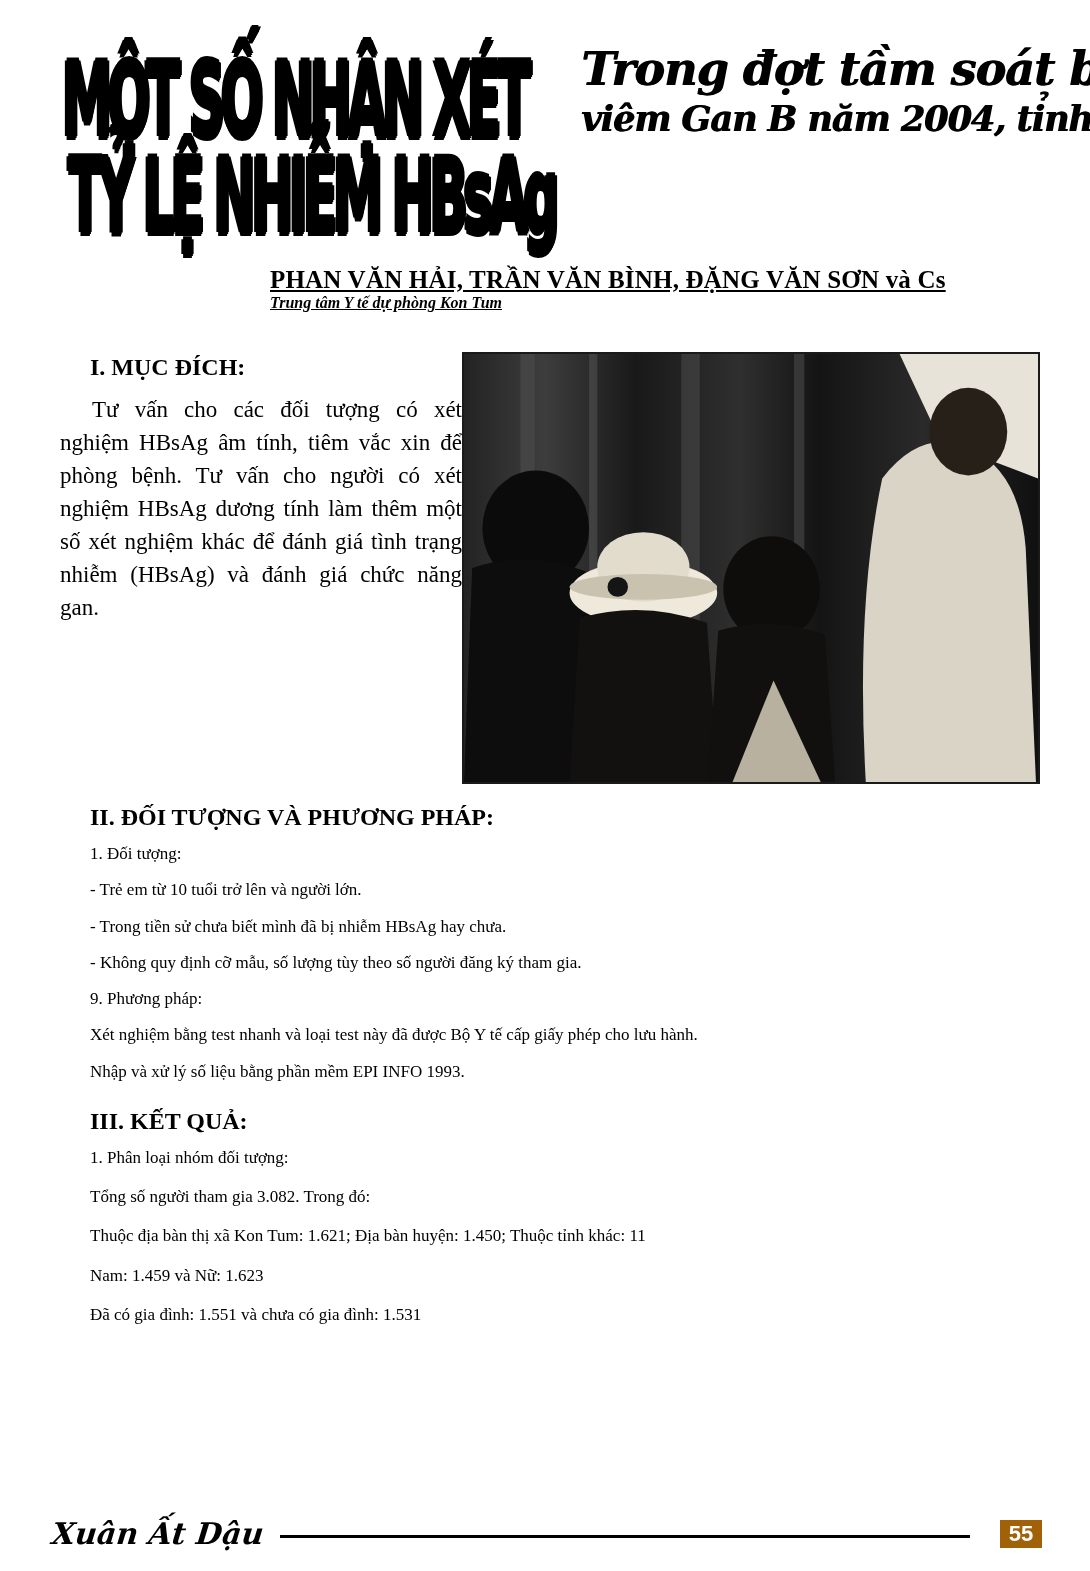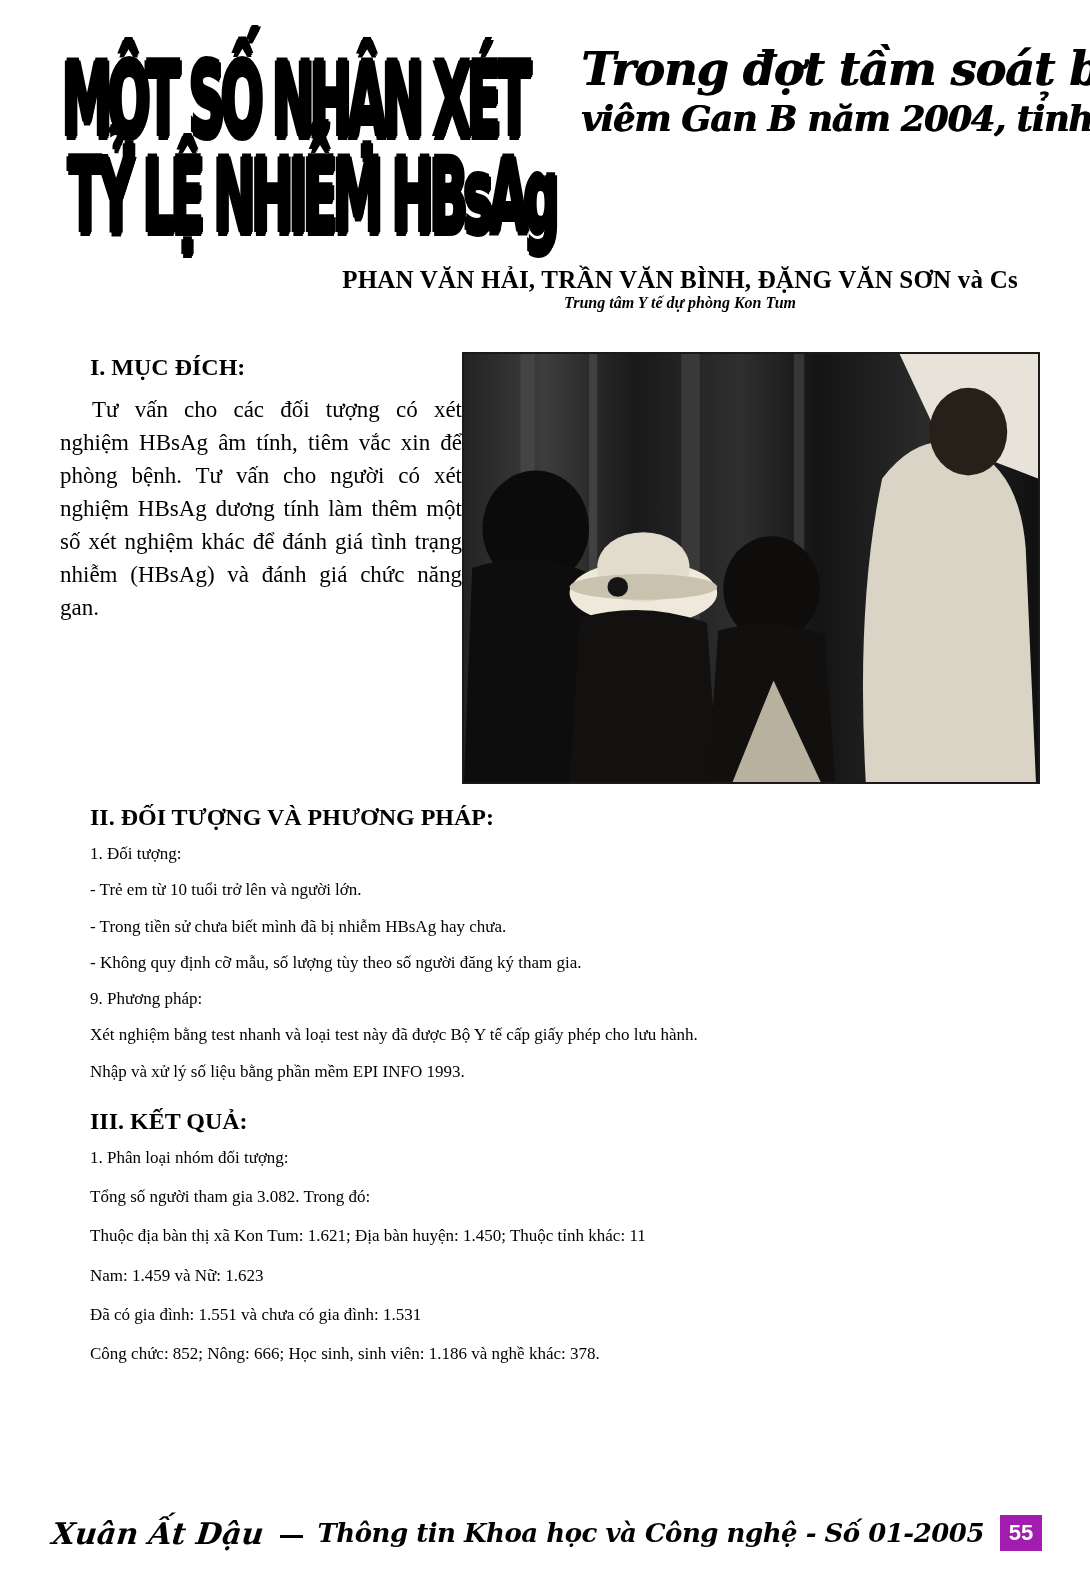--- a/index.html
+++ b/index.html
@@ -48,21 +48,21 @@
     font-weight: bold;
     font-style: italic;
     white-space: nowrap;
     letter-spacing: -1px;
     text-shadow: 1px 0 #000;
   }
   .mast-right .g1 { font-size: 46px; line-height: 1.1; }
   .mast-right .g2 { font-size: 35px; line-height: 1.35; }
 
   
-  .byline { padding-left: 270px; text-align: center; margin-top: 14px; }
+  .byline { padding-left: 270px; text-align: left; margin-top: 14px; text-decoration: underline; }
   .authors { font-weight: bold; font-size: 25px; letter-spacing: 0.2px; }
   .affiliation { font-weight: bold; font-style: italic; font-size: 16px; }
 
   
   .content { padding: 0 50px 0 60px; }
   .purpose-row { display: flex; margin-top: 38px; }
   .purpose-col { width: 402px; flex: none; font-size: 23px; line-height: 1.44; }
   .sec-heading {
     font-weight: bold;
     font-size: 24px;
@@ -108,22 +108,22 @@
   }
   .season { font-size: 30px; transform: skewX(-6deg); white-space: nowrap; }
   .footer-rule {
     flex: 1;
     border-top: 3px solid #000;
     margin: 6px 14px 0 16px;
     height: 0;
   }
   .journal { font-size: 26px; white-space: nowrap; letter-spacing: -0.5px; }
   .page-badge {
-    width: 42px; height: 36px;
-    background: #a21caf; color: #fff;
+    width: 42px; height: 28px;
+    background: #a16207; color: #fff;
     font-family: "Liberation Sans", sans-serif;
     font-weight: bold; font-size: 22px;
     display: flex; align-items: center; justify-content: center;
     margin-left: 16px;
     flex: none;
   }
 </style>
 </head>
 <body>
 
@@ -196,23 +196,21 @@
     <p class="bline">Nhập và xử lý số liệu bằng phần mềm EPI INFO 1993.</p>
   </div>
 
   <div class="section section-results">
     <div class="sec-heading">III. KẾT QUẢ:</div>
     <p class="bline">1. Phân loại nhóm đối tượng:</p>
     <p class="bline">Tổng số người tham gia 3.082. Trong đó:</p>
     <p class="bline">Thuộc địa bàn thị xã Kon Tum: 1.621; Địa bàn huyện: 1.450; Thuộc tỉnh khác: 11</p>
     <p class="bline">Nam: 1.459 và Nữ: 1.623</p>
     <p class="bline">Đã có gia đình: 1.551 và chưa có gia đình: 1.531</p>
-    <p class="bline">Công chức: 852; Nông: 666; Học sinh, sinh viên: 1.186 và nghề khác: 378.</p>
   </div>
 
 </div>
 
 <div class="footer">
   <div class="script season">Xuân Ất Dậu</div>
   <div class="footer-rule"></div>
-  <div class="script journal">Thông tin Khoa học và Công nghệ - Số 01-2005</div>
   <div class="page-badge">55</div>
 </div>
 
 </body></html>

